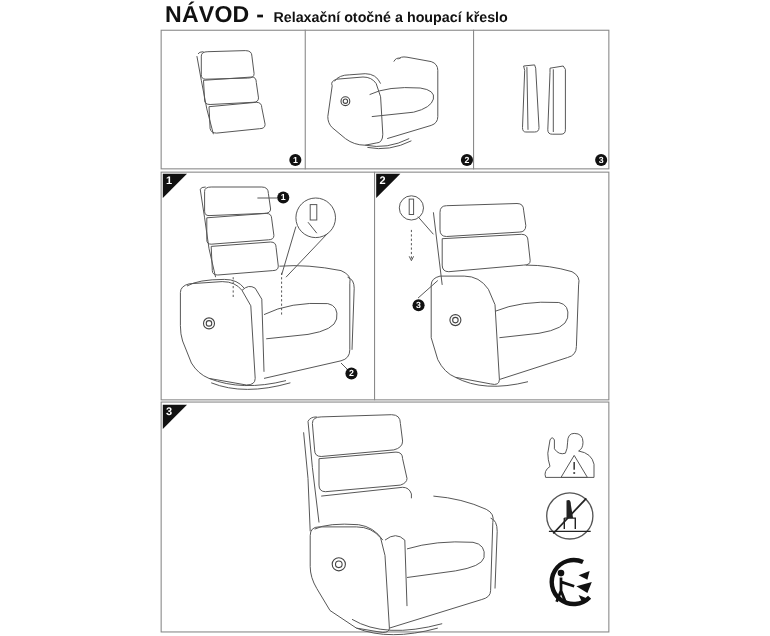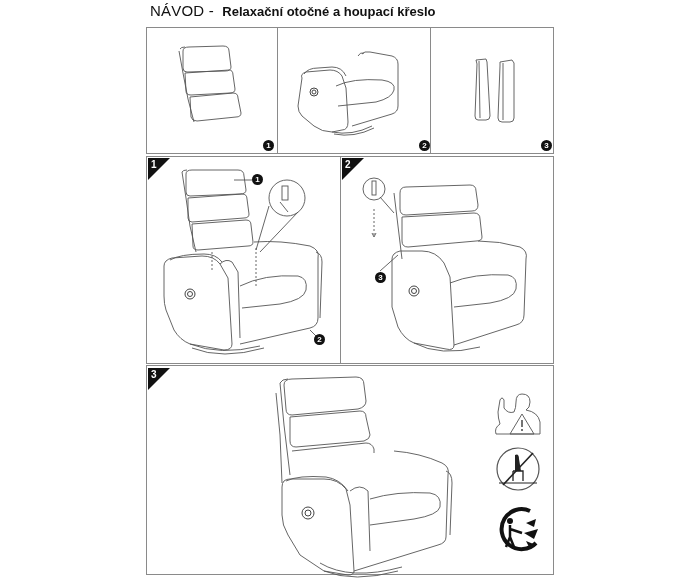--- a/index.html
+++ b/index.html
@@ -1,18 +1,18 @@
 <!DOCTYPE html>
 <html><head>
 <meta charset="utf-8">
 <style>
   html,body{margin:0;padding:0;background:#fff;}
   body{width:700px;height:578px;position:relative;overflow:hidden;font-family:"Liberation Sans",sans-serif;}
   .title{position:absolute;left:150px;top:2px;white-space:nowrap;color:#111;}
-  .title .main{font-size:15px;font-weight:normal;letter-spacing:0.2px;}
+  .title .main{font-size:21px;font-weight:bold;letter-spacing:0.2px;}
   .title .sub{font-size:13px;font-weight:bold;margin-left:4px;margin-top:20px;}
   .panel{position:absolute;border:1.5px solid #8a8a8a;box-sizing:border-box;background:#fff;}
   .vsep{position:absolute;width:0;border-left:1.5px solid #8a8a8a;}
   .num{position:absolute;width:11px;height:11px;border-radius:50%;background:#111;color:#fff;font-size:8px;font-weight:bold;line-height:11px;text-align:center;}
   .tri{position:absolute;width:0;height:0;border-top:22px solid #111;border-right:22px solid transparent;}
   .tri-label{position:absolute;color:#fff;font-size:10px;font-weight:bold;}
   svg{position:absolute;overflow:visible;}
   svg .ln{fill:none;stroke:#555;stroke-width:0.9;}
   svg .lnd{fill:none;stroke:#444;stroke-width:1;}
 </style>

